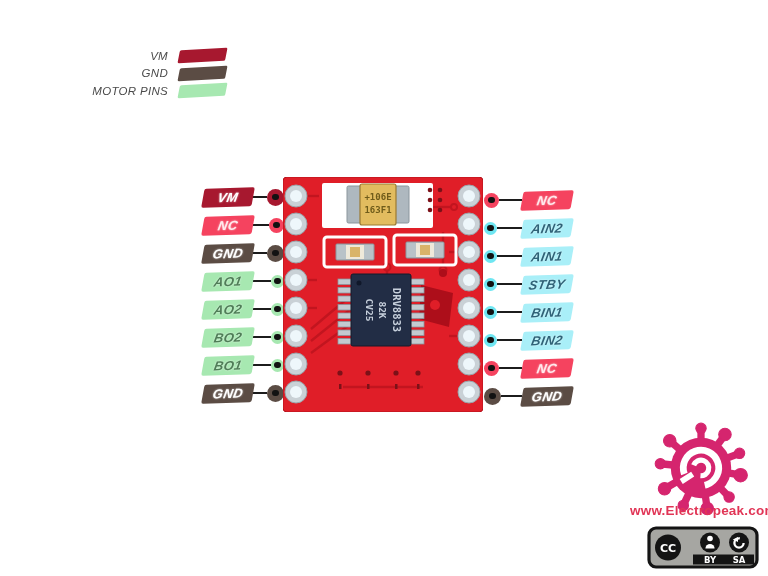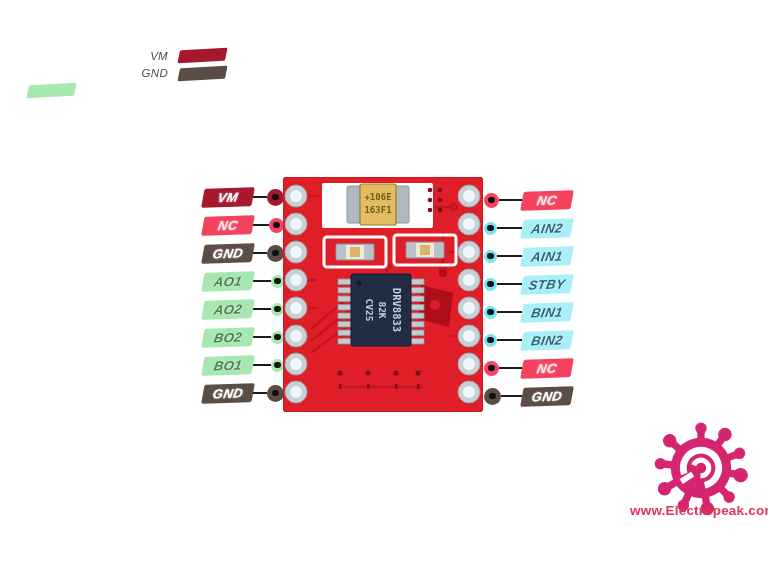--- a/index.html
+++ b/index.html
@@ -54,20 +54,21 @@
   <div class="legend">
     <div class="legend-row">
       <span class="legend-label">VM</span>
       <span class="legend-swatch" style="background-color: rgb(167, 24, 47);"></span>
     </div>
     <div class="legend-row">
       <span class="legend-label">GND</span>
       <span class="legend-swatch" style="background-color: rgb(91, 76, 68);"></span>
     </div>
     <div class="legend-row">
+      <span class="legend-label">MOTOR PINS</span>
       <span class="legend-swatch" style="background-color: rgb(167, 232, 177);"></span>
     </div>
   </div>
 
   <div class="pin-row left" style="top:187px">
     <span class="pin-label cat-vm">VM</span>
     <span class="pin-line"></span>
     <span class="pin-dot cat-vm"></span>
   </div>
   <div class="pin-row left" style="top:215px">
@@ -314,14 +315,34 @@
       <g fill="none" stroke="#ffffff">
         <circle cx="50" cy="46" r="17" stroke-width="6.5" stroke-dasharray="82 25" transform="rotate(160 50 46)"></circle>
         <circle cx="50" cy="46" r="7.5" stroke-width="5" stroke-dasharray="33 14" transform="rotate(200 50 46)"></circle>
         <line x1="31" y1="59" x2="42" y2="52" stroke-width="5.5"></line>
       </g>
     </svg>
   </div>
 
   <div class="website">www.Electropeak.com</div>
 
+  <div class="cc-badge">
+    <svg width="112" height="43" viewBox="0 0 112 43">
+      <rect x="2" y="2" width="108" height="39" rx="7" fill="#A6A6A2" stroke="#141414" stroke-width="3.2"></rect>
+      <circle cx="21" cy="21.5" r="13" fill="#141414"></circle>
+      <text x="21" y="25.5" text-anchor="middle" font-size="11" font-weight="bold" fill="#ffffff" font-family="DejaVu Sans, sans-serif">CC</text>
+      <g>
+        <circle cx="63" cy="16.5" r="10" fill="#141414"></circle>
+        <circle cx="63" cy="12.5" r="2.8" fill="#ffffff"></circle>
+        <path d="M58.4,22.5 a4.6,4.6 0 0 1 9.2,0 z" fill="#ffffff"></path>
+      </g>
+      <g>
+        <circle cx="92" cy="16.5" r="10" fill="#141414"></circle>
+        <circle cx="92" cy="17" r="4.6" fill="none" stroke="#ffffff" stroke-width="2.3" stroke-dasharray="22 7"></circle>
+        <path d="M85.8,13.5 l5.2,-2.6 0,5.2 z" fill="#ffffff"></path>
+      </g>
+      <rect x="46" y="28.5" width="61" height="10" fill="#141414"></rect>
+      <text x="63" y="36.8" text-anchor="middle" font-size="8.5" font-weight="bold" fill="#ffffff" font-family="DejaVu Sans, sans-serif">BY</text>
+      <text x="92" y="36.8" text-anchor="middle" font-size="8.5" font-weight="bold" fill="#ffffff" font-family="DejaVu Sans, sans-serif">SA</text>
+    </svg>
+  </div>
 
 </div>
 
 </body></html>

